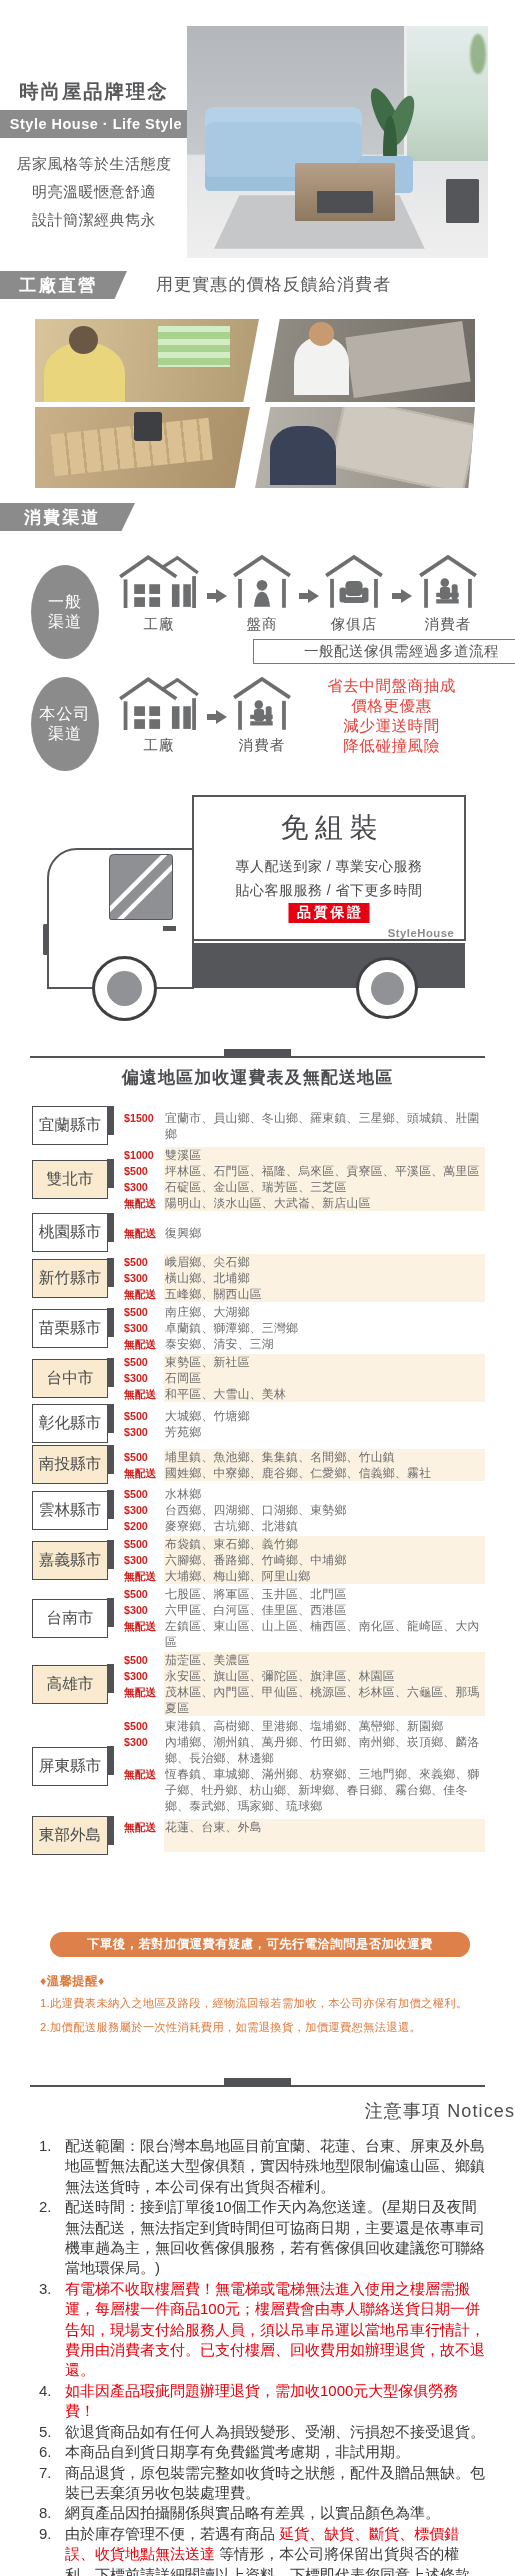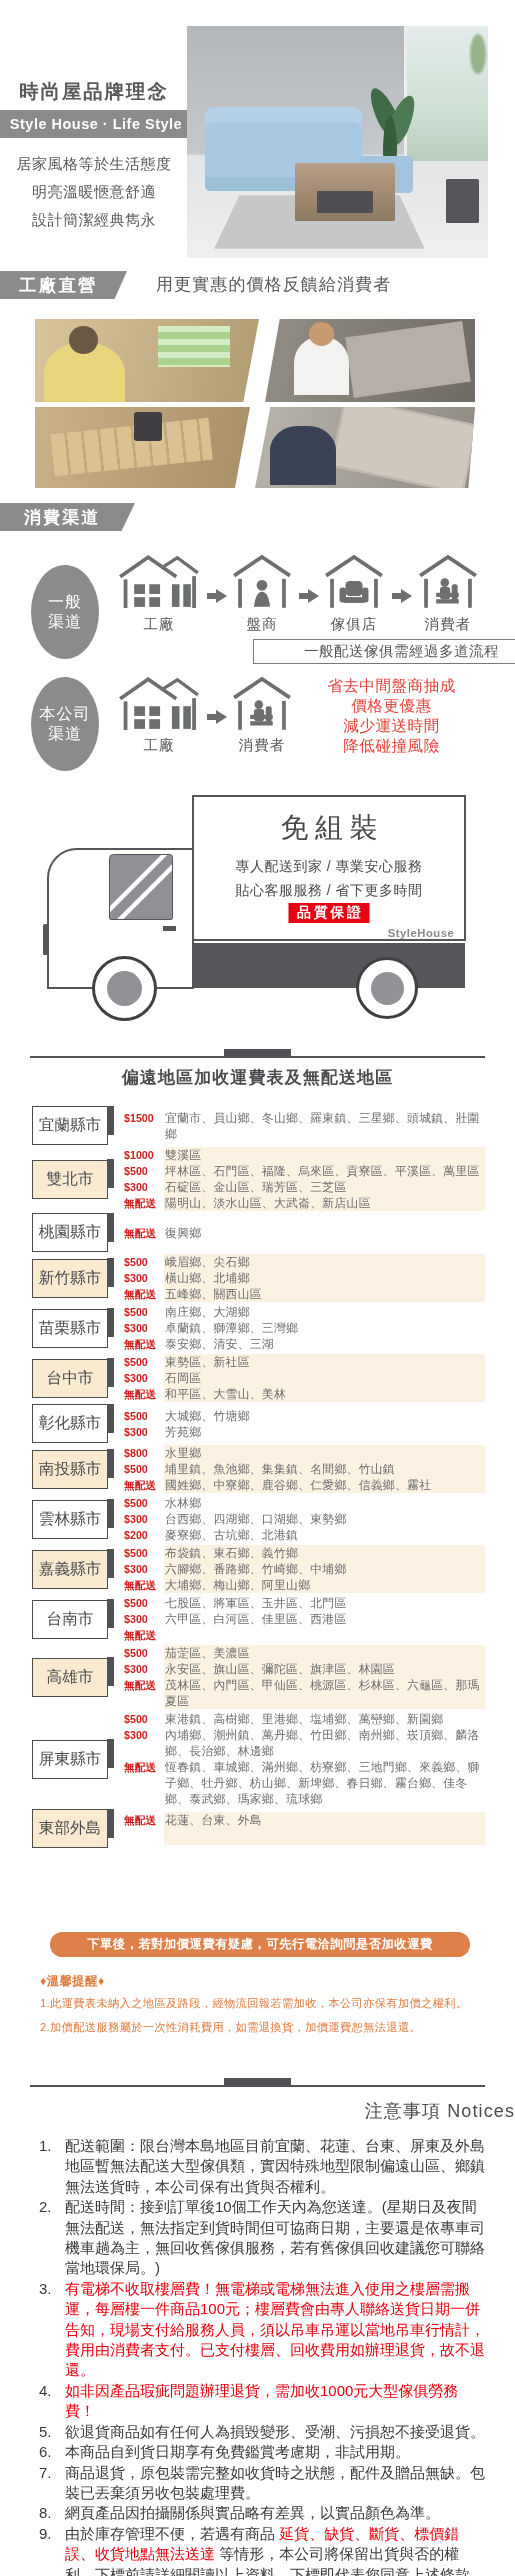--- a/index.html
+++ b/index.html
@@ -452,24 +452,20 @@
             </div>
           </div>
       </div>
 
       <div class="group" data-style="cream">
         <div class="region-label">
           <span>南投縣市</span>
         </div>
         <div class="rows">
 
-            <div class="row">
-              <span class="fee">$800</span>
-              <span class="areas">水里鄉</span>
-            </div>
 
             <div class="row">
               <span class="fee">$500</span>
               <span class="areas">埔里鎮、魚池鄉、集集鎮、名間鄉、竹山鎮</span>
             </div>
 
             <div class="row">
               <span class="fee">無配送</span>
               <span class="areas">國姓鄉、中寮鄉、鹿谷鄉、仁愛鄉、信義鄉、霧社</span>
             </div>
@@ -533,20 +529,21 @@
               <span class="areas">七股區、將軍區、玉井區、北門區</span>
             </div>
 
             <div class="row">
               <span class="fee">$300</span>
               <span class="areas">六甲區、白河區、佳里區、西港區</span>
             </div>
 
             <div class="row">
               <span class="fee">無配送</span>
+              <span class="areas">左鎮區、東山區、山上區、楠西區、南化區、龍崎區、大內區</span>
             </div>
           </div>
       </div>
 
       <div class="group" data-style="cream">
         <div class="region-label">
           <span>高雄市</span>
         </div>
         <div class="rows">
 

